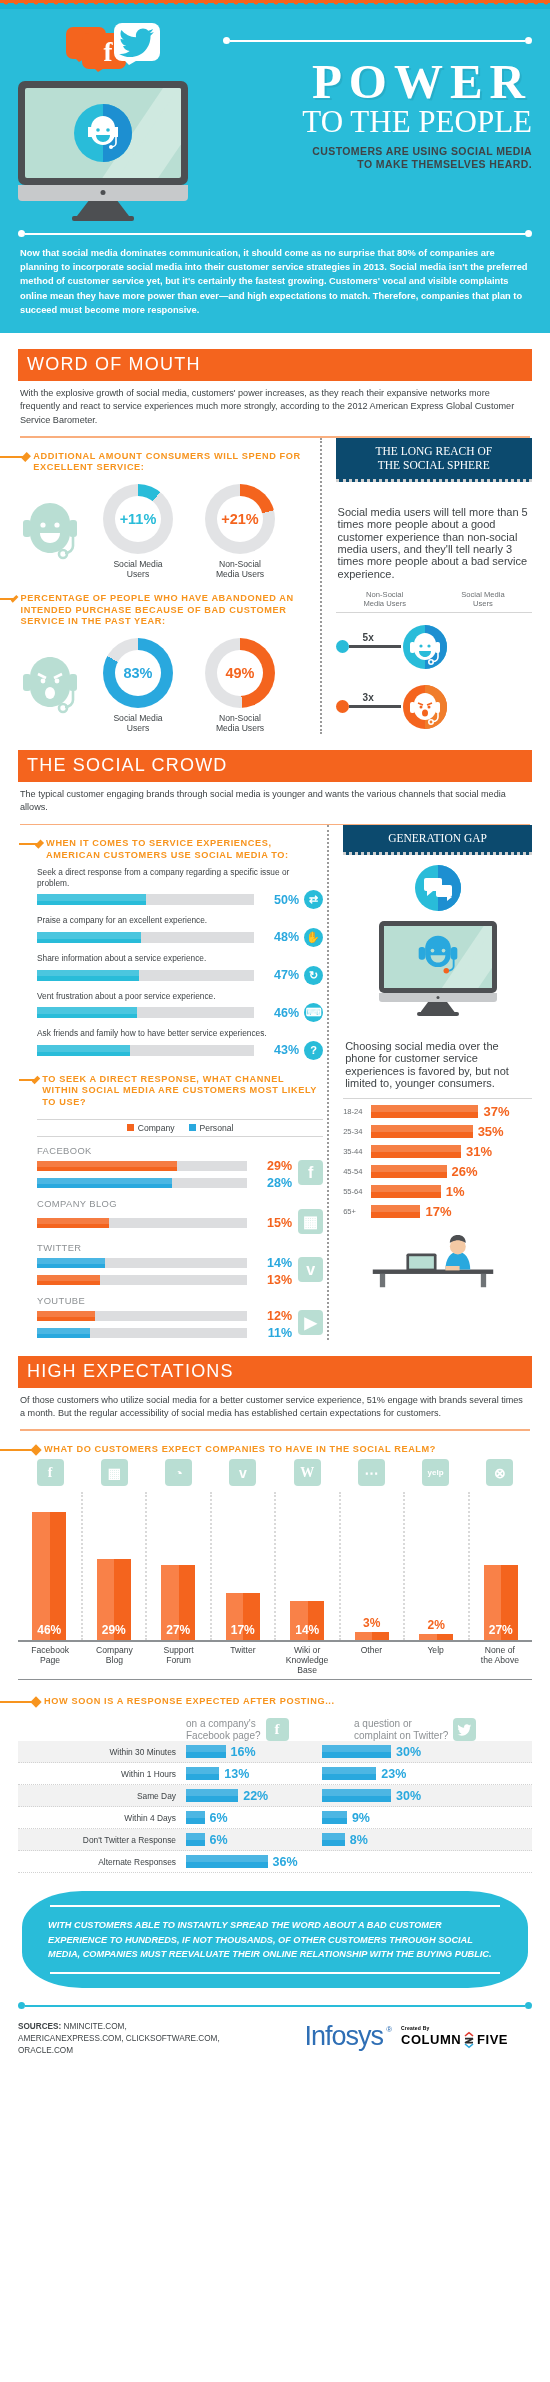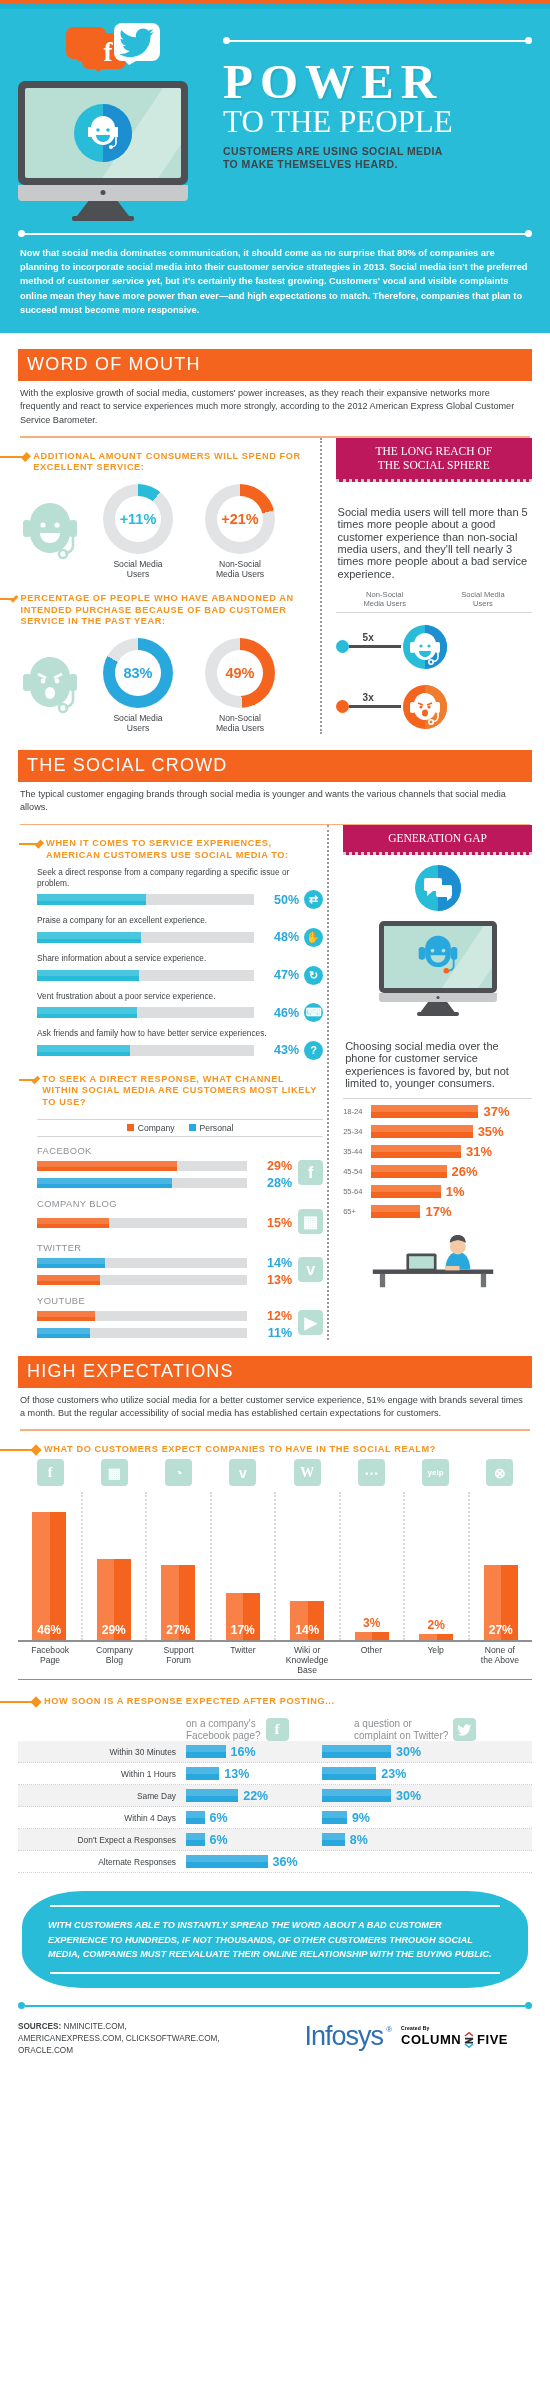--- a/index.html
+++ b/index.html
@@ -43,21 +43,21 @@
   .mon-inner .shine{position:absolute;width:34px;height:190px;background:#cfe9e0;transform:rotate(34deg);right:-4px;top:-50px;}
   .mon-inner .shine2{position:absolute;width:13px;height:190px;background:#cfe9e0;transform:rotate(34deg);right:34px;top:-50px;}
   .agent{ position:absolute; left:50%; top:50%; transform:translate(-50%,-50%); width:58px;height:58px;border-radius:50%;background:#29bcd9;overflow:hidden;}
   .agent .dark{position:absolute;right:0;top:0;width:50%;height:100%;background:#1d8fd1;}
   .face{position:absolute;left:50%;top:50%;transform:translate(-50%,-50%);width:38px;height:40px;}
   .mon-base{ width:170px;height:16px;background:#c7c9cb;border-radius:0 0 4px 4px;position:relative;}
   .mon-base .dot{position:absolute;left:50%;top:5px;transform:translateX(-50%);width:5px;height:5px;border-radius:50%;background:#4d4f52;}
   .mon-stand{ width:52px;height:15px;background:#4d4f52;margin:0 auto;clip-path:polygon(22% 0,78% 0,100% 100%,0 100%);}
   .mon-foot{ width:62px;height:5px;background:#4d4f52;border-radius:2px;margin:0 auto;}
 
-  .hero-right{ flex:1; padding-left:10px; padding-top:16px;}
+  .hero-right{ flex:1; padding-left:10px; padding-top:16px;text-align:right;}
   .dotrule{ display:flex;align-items:center; }
   .dotrule .d{width:7px;height:7px;border-radius:50%;background:#fff;}
   .dotrule .l{flex:1;height:2px;background:#fff;}
   h1.power{
     font-family:"Liberation Serif", serif; font-weight:bold; color:#fff;
     font-size:49px; letter-spacing:7px; line-height:52px; margin-top:12px;
     text-shadow:2px 2px 0 rgba(0,0,0,0.07);
   }
   h2.ttp{ font-family:"Liberation Serif", serif; font-weight:normal; color:#fff; font-size:31px; letter-spacing:0px; line-height:32px; margin-top:-2px;}
   .subhead{ color:#3f4447; font-weight:bold; font-size:10.5px; letter-spacing:0.4px; line-height:13px; margin-top:7px;}
@@ -82,21 +82,21 @@
   .wom-left{ width:300px; }
   .wom-right{ width:214px; border-left:2px dotted #9a9a9a; padding-left:14px; margin-left:4px;}
 
   .donut-row{ display:flex; align-items:center; margin-top:10px; gap:10px;}
   .mascot{ width:64px;height:66px;position:relative;}
   .donut-cell{ text-align:center; width:92px;}
   .donut{ width:70px;height:70px;margin:0 auto; border-radius:50%; position:relative;}
   .donut .hole{ position:absolute;left:50%;top:50%;transform:translate(-50%,-50%);width:46px;height:46px;border-radius:50%;background:#fff;display:flex;align-items:center;justify-content:center;font-weight:bold;font-size:14.5px;}
   .donut-label{ color:#3f4447;font-size:8.6px;line-height:10.5px;margin-top:5px;}
 
-  .panel-head{ background:#be185d;color:#fff;font-family:"Liberation Serif",serif;font-size:11.5px;line-height:14px;text-align:center;padding:6px 6px 7px 6px;border-bottom:3px dotted #cfcfcf;}
+  .panel-head{ background:#0c4a6e;color:#fff;font-family:"Liberation Serif",serif;font-size:11.5px;line-height:14px;text-align:center;padding:6px 6px 7px 6px;border-bottom:3px dotted #cfcfcf;}
   .panel-body{ color:#3f4447;font-size:11px;line-height:12.4px;padding:24px 2px 0 2px;}
   .panel-cols{ display:flex; margin-top:10px; border-bottom:1px solid #d5d5d5; padding-bottom:3px;}
   .panel-cols div{ flex:1;text-align:center;color:#6c7073;font-size:7.6px;line-height:9.2px;}
   .reach-row{ display:flex;align-items:center;margin-top:12px;}
   .reach-dot{ width:13px;height:13px;border-radius:50%;}
   .reach-line{ height:2.6px; width:52px; background:#4d4f52; position:relative;}
   .reach-x{ position:absolute;top:-13px;left:14px;font-size:10px;font-weight:bold;color:#3f4447;}
   .reach-av{ width:44px;height:44px;border-radius:50%;overflow:hidden;position:relative;margin-left:2px;}
 
   
@@ -825,21 +825,21 @@
             <div class="rt-pct">6%</div>
           </div>
           <div class="rt-cell">
             <div class="rt-bar" style="width:24.900000000000002px">
               <div class="hi"></div>
             </div>
             <div class="rt-pct">9%</div>
           </div>
         </div>
         <div class="rt-row alt">
-          <div class="rt-lbl">Don't Expect a Responses</div>
+          <div class="rt-lbl">Don't Twitter a Response</div>
           <div class="rt-cell">
             <div class="rt-bar" style="width:18.6px">
               <div class="hi"></div>
             </div>
             <div class="rt-pct">6%</div>
           </div>
           <div class="rt-cell">
             <div class="rt-bar" style="width:22.8px">
               <div class="hi"></div>
             </div>

